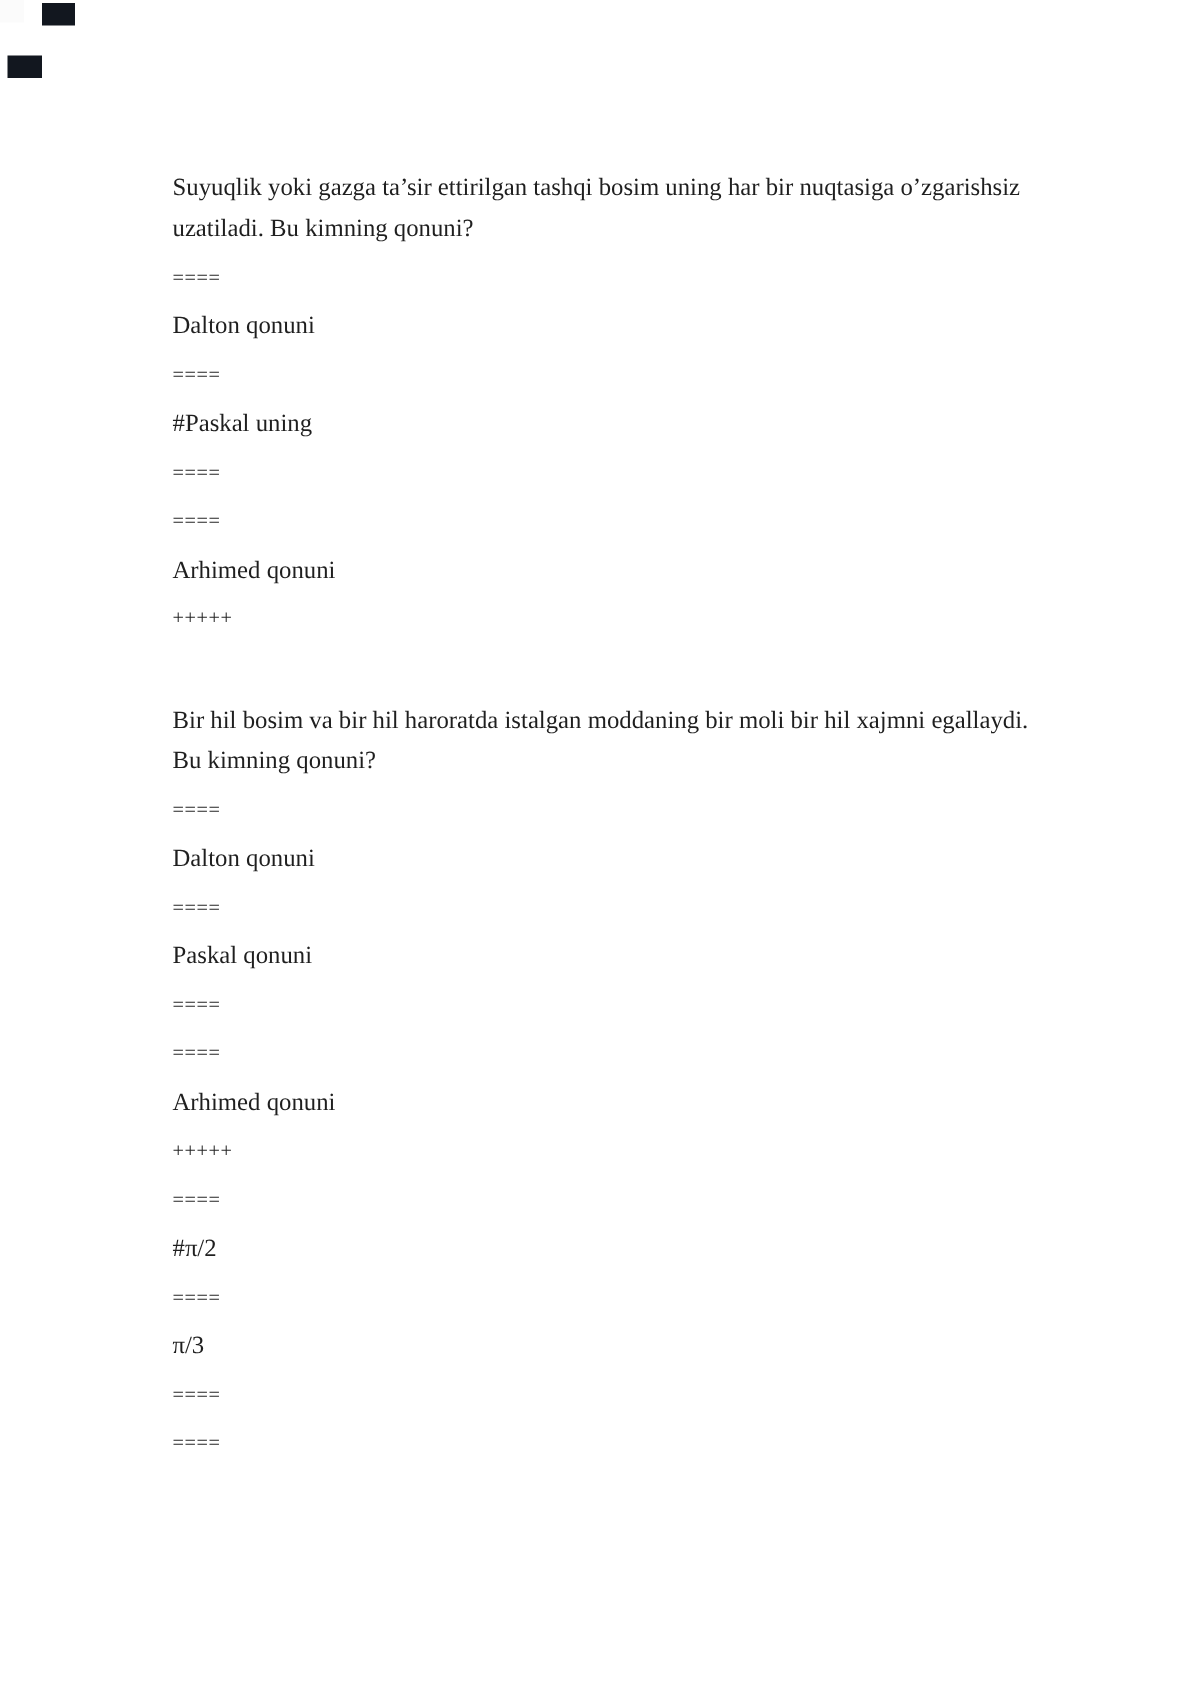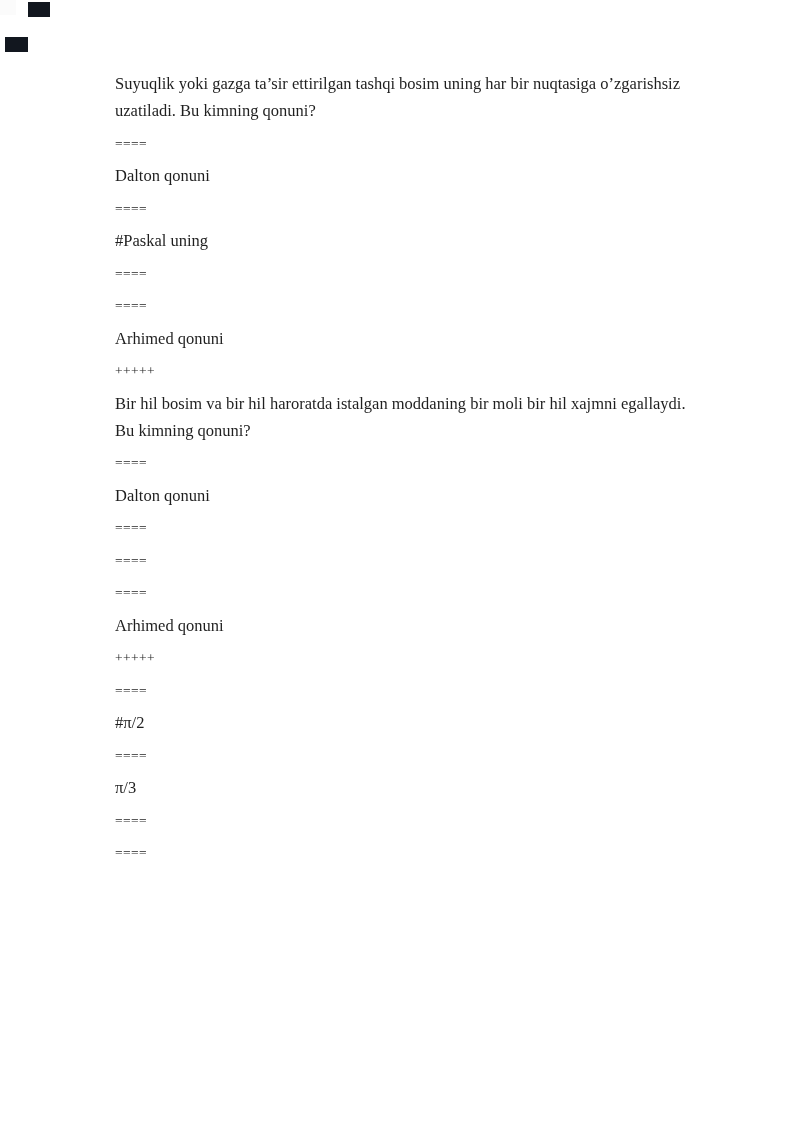--- a/index.html
+++ b/index.html
@@ -29,20 +29,21 @@
     width: 620px;
   }
   .content p {
     font-size: 16.5px;
     line-height: 27px;
     margin: 0 0 5.5px 0;
   }
   p.question {
     white-space: pre-line;   
     max-width: 620px;
+    margin-top: 41px;
   }
   p.sep {
     font-size: 13.5px;
     line-height: 27px;
     letter-spacing: 0.4px;
     color: #242424;
   }
 </style>
 </head>
 <body>
@@ -67,20 +68,21 @@
       <p class="option">Arhimed qonuni</p>
       <p class="sep">+++++</p>
     </section>
 
     <section>
       <p class="question">Bir hil bosim va bir hil haroratda istalgan moddaning bir moli bir hil xajmni egallaydi.
 Bu kimning qonuni?</p>
       <p class="sep">====</p>
       <p class="option">Dalton qonuni</p>
       <p class="sep">====</p>
+      <p class="option">Paskal qonuni</p>
       <p class="sep">====</p>
       <p class="sep">====</p>
       <p class="option">Arhimed qonuni</p>
       <p class="sep">+++++</p>
     </section>
 
     <section>
       <p class="sep">====</p>
       <p class="option">#π/2</p>
       <p class="sep">====</p>

